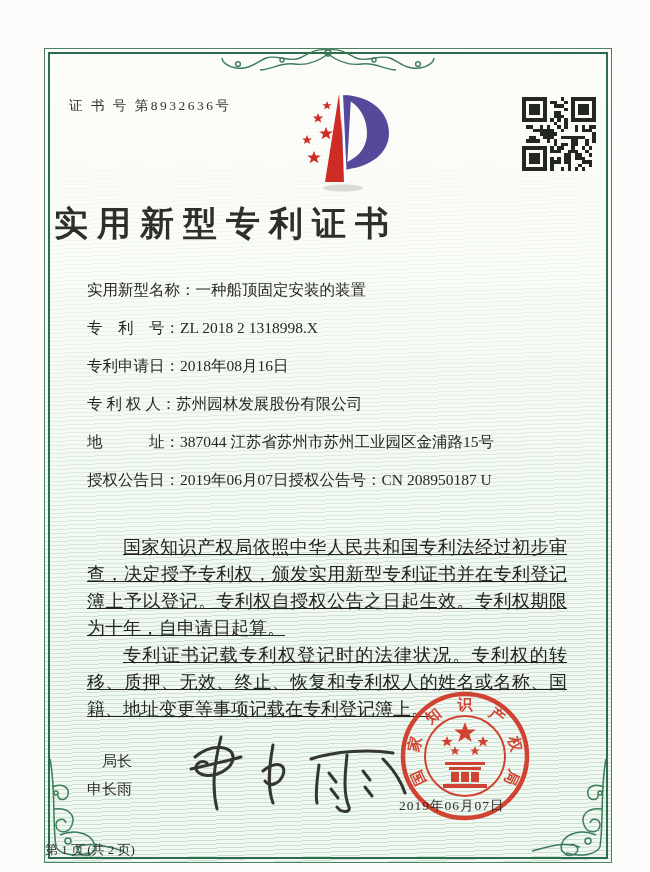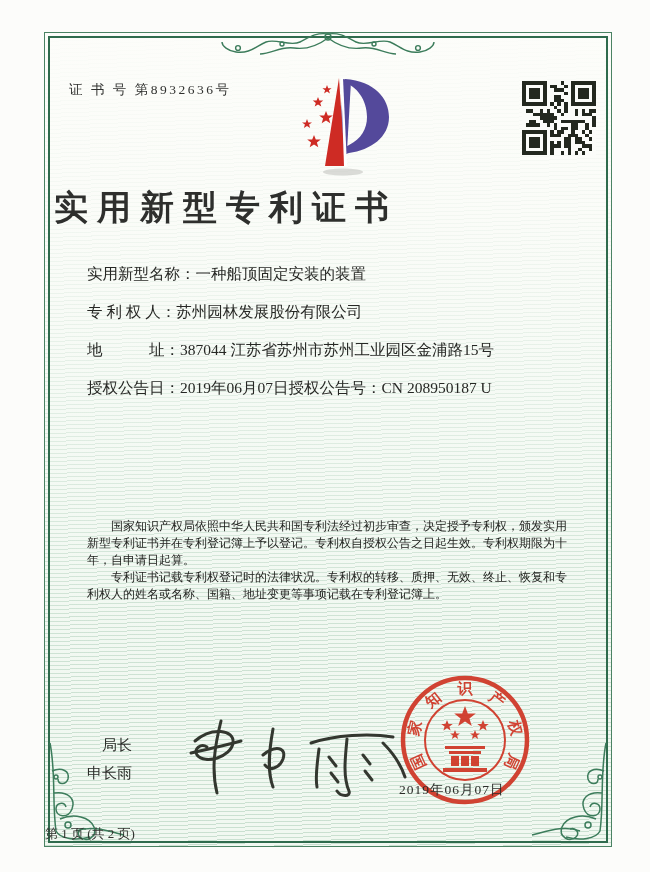--- a/index.html
+++ b/index.html
@@ -3,21 +3,21 @@
 <meta charset="utf-8">
 <style>
   html,body{margin:0;padding:0;}
   body{
     width:650px;height:872px;position:relative;overflow:hidden;
     background:#fcfcfa;
     font-family:"Liberation Serif","DejaVu Serif",serif;
     color:#2b2b2b;
   }
   .page{
-    position:absolute;left:44px;top:32px;width:566px;height:813px;
+    position:absolute;left:44px;top:48px;width:566px;height:813px;
     border:1px solid #4a8263;
     background:
       linear-gradient(180deg, rgba(253,253,250,0.96) 0%, rgba(253,253,250,0.8) 22%,
                       rgba(249,252,248,0.45) 48%, rgba(246,250,245,0.1) 72%, rgba(246,250,245,0) 100%),
       repeating-linear-gradient(178deg, rgba(110,168,132,0.30) 0px, rgba(110,168,132,0.30) 1px,
                       rgba(244,250,244,0) 1px, rgba(244,250,244,0) 4px),
       #f1f8f1;
   }
   .page-inner{
     position:absolute;inset:3px;border:2px solid #2f6b4d;pointer-events:none;
@@ -29,22 +29,22 @@
   .title{
     left:0;top:152px;width:100%;text-align:left;
     font-size:34px;font-weight:bold;letter-spacing:9px;color:#2e2f2d;
     text-indent:9px;
   }
   .fields{left:42px;top:222px;width:500px;}
   .field-row{height:38px;line-height:38px;font-size:15.5px;white-space:nowrap;}
   .field-label{color:#262724;}
   .field-value{color:#262724;}
   .grant-no{}
-  .paras{left:42px;top:485px;width:480px;font-size:12px;line-height:17px;
-         color:#222320;text-align:justify;}
+  .paras{left:42px;top:485px;width:480px;font-size:18px;line-height:27px;
+         color:#222320;text-align:justify;text-decoration:underline;}
   .paras p{margin:0;text-indent:2em;}
   .officer{left:42px;top:698px;font-size:15px;line-height:28px;color:#2a2b28;text-align:right;}
   .signature{left:132px;top:680px;width:246px;height:86px;}
   .seal{left:354px;top:641px;width:132px;height:132px;opacity:0.92;}
   .seal-date{left:354px;top:748px;font-size:13.5px;letter-spacing:1px;color:#2b2c29;}
   .footer{left:0;top:792px;width:100%;text-align:left;font-size:13px;color:#32332f;}
   .ornament-top{left:50%;top:-3px;transform:translateX(-50%);width:216px;height:30px;}
   .flourish-bl{left:1px;bottom:1px;width:84px;height:112px;}
   .flourish-br{right:1px;bottom:1px;width:84px;height:112px;transform:scaleX(-1);}
   svg{display:block;}
@@ -246,20 +246,26 @@
     </g>
   </svg>
 
   <div class="abs title">实用新型专利证书</div>
 
   <div class="abs fields">
     <div class="field-row">
       <span class="field-label">实用新型名称：</span><span class="field-value">一种船顶固定安装的装置</span>
     </div>
     <div class="field-row">
+      <span class="field-label">专　利　号：</span><span class="field-value">ZL 2018 2 1318998.X</span>
+    </div>
+    <div class="field-row">
+      <span class="field-label">专利申请日：</span><span class="field-value">2018年08月16日</span>
+    </div>
+    <div class="field-row">
       <span class="field-label">专 利 权 人：</span><span class="field-value">苏州园林发展股份有限公司</span>
     </div>
     <div class="field-row">
       <span class="field-label">地　　　址：</span><span class="field-value">387044 江苏省苏州市苏州工业园区金浦路15号</span>
     </div>
     <div class="field-row">
       <span class="field-label">授权公告日：</span><span class="field-value">2019年06月07日</span><span class="field-label grant-no">授权公告号：</span><span class="field-value">CN 208950187 U</span>
     </div>
   </div>
 

